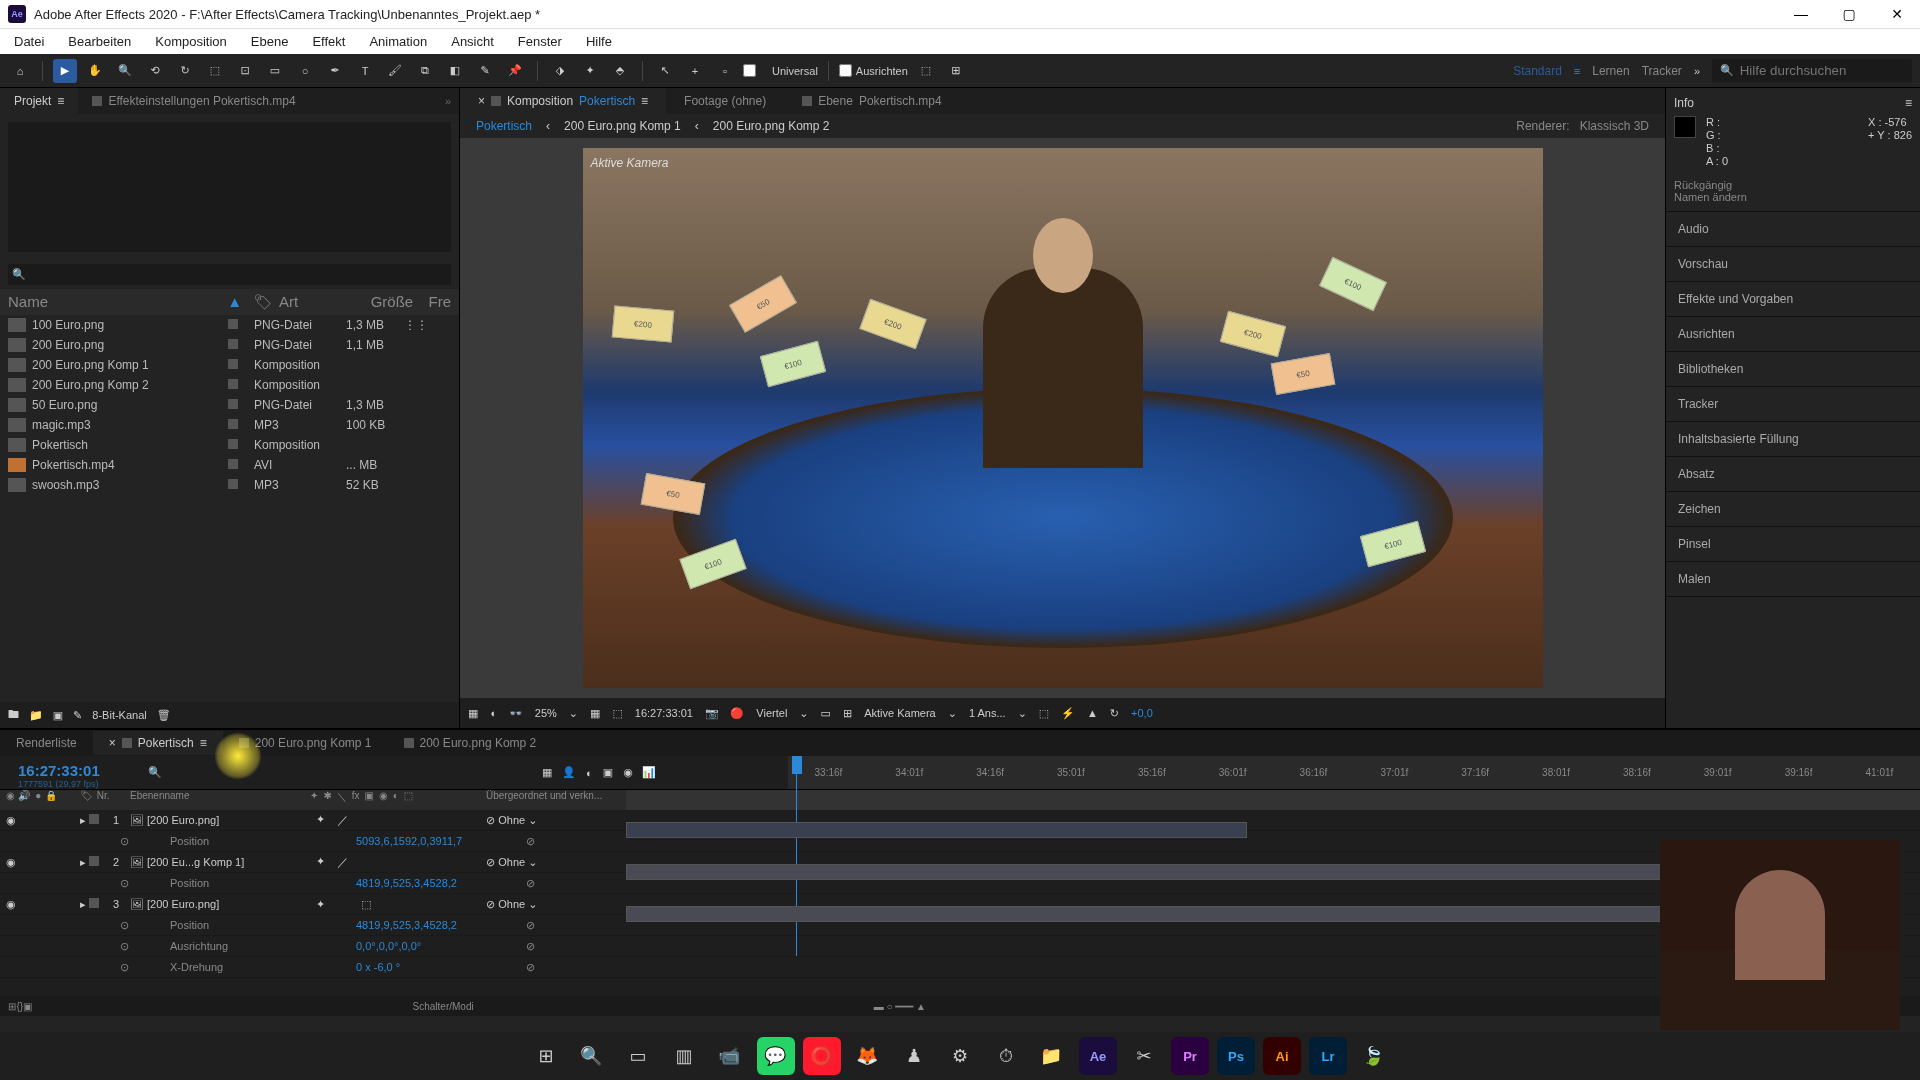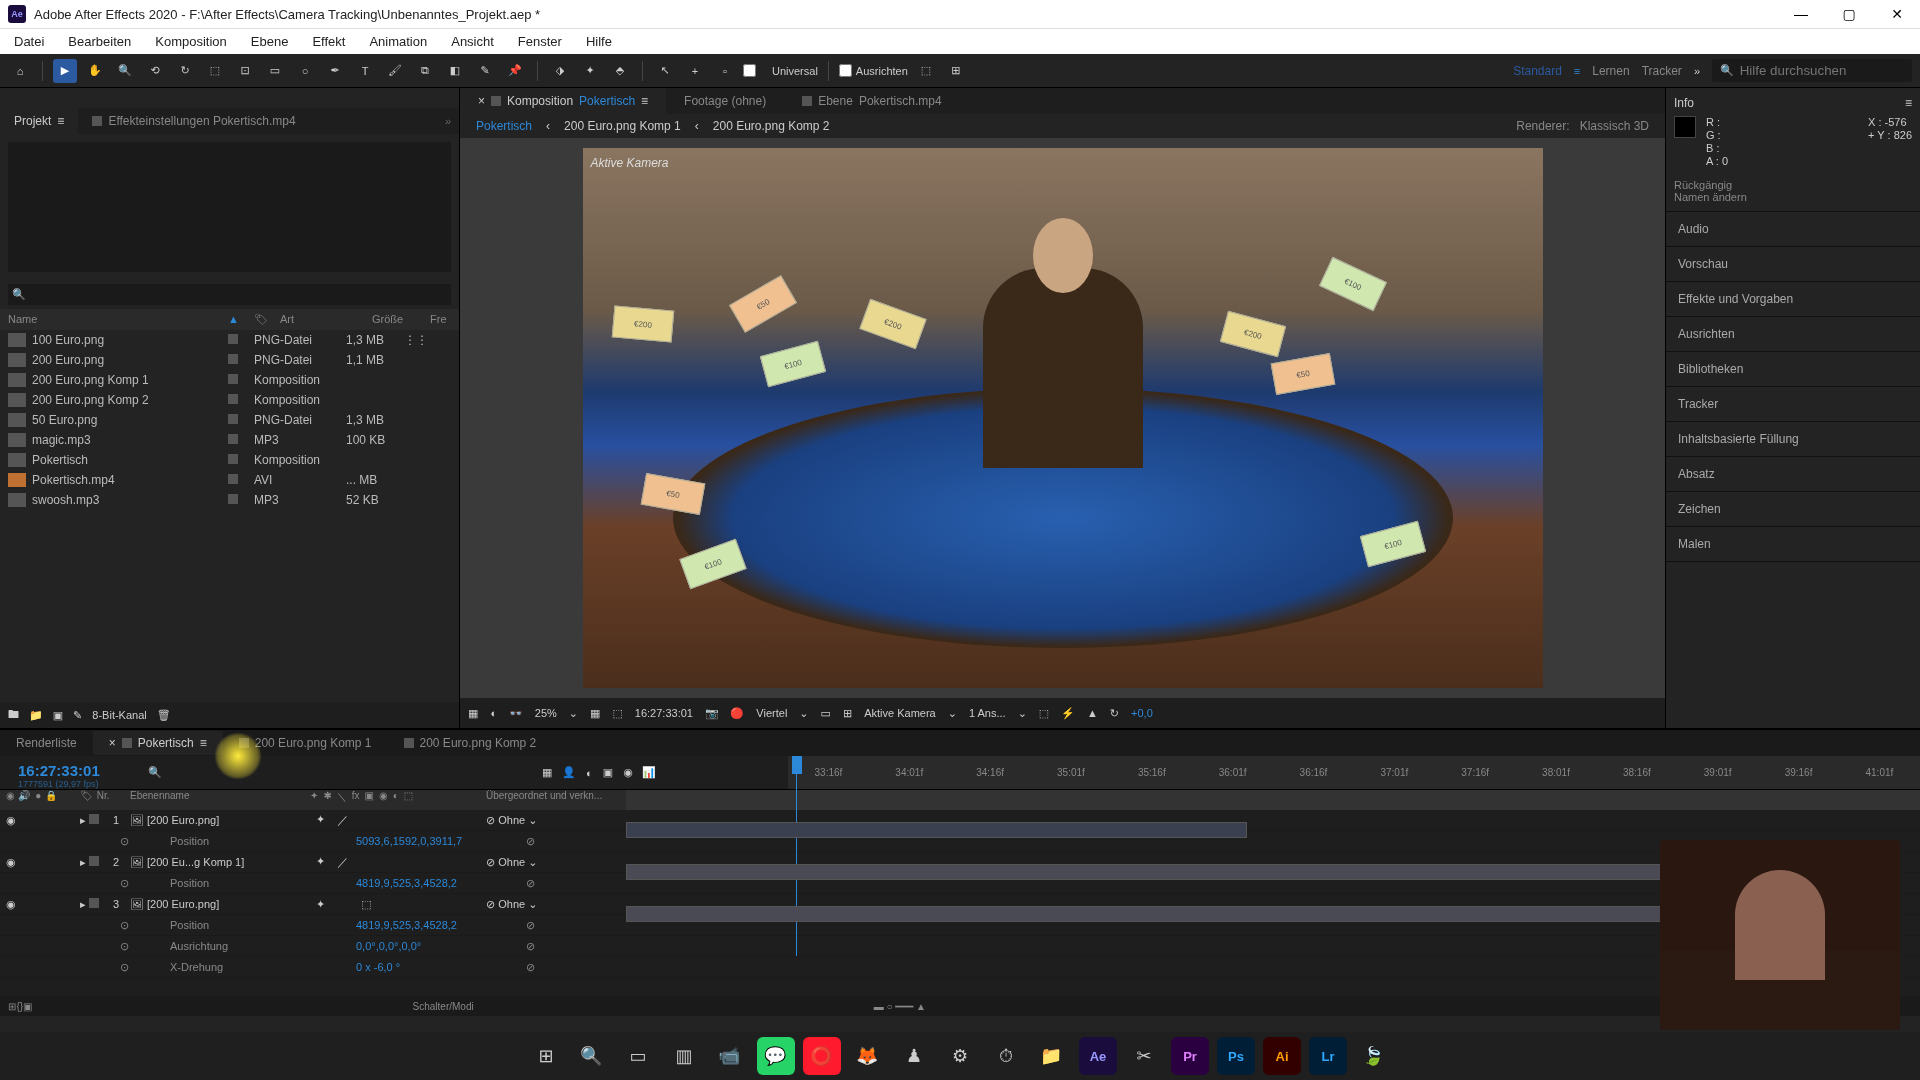--- a/index.html
+++ b/index.html
@@ -20,28 +20,28 @@
 .tool-btn.active { background: #2c5aa0; color: #fff; }
 .tool-sep { width: 1px; height: 20px; background: #444; margin: 0 4px; }
 .toolbar-right { margin-left: auto; display: flex; align-items: center; gap: 12px; }
 .workspace-link { color: #2c5aa0; font-size: 12px; cursor: pointer; }
 .workspace-gray { color: #888; font-size: 12px; }
 .search-box { display: flex; align-items: center; gap: 6px; background: #1a1a1a; padding: 4px 8px; border-radius: 3px; width: 200px; }
 
 .main-row { display: flex; height: 640px; }
 
 .project-panel { width: 460px; background: #232323; border-right: 1px solid #000; display: flex; flex-direction: column; }
-.panel-tabs { height: 26px; display: flex; align-items: center; background: #1e1e1e; margin-top: 20px; }
+.panel-tabs { height: 26px; display: flex; align-items: center; background: #1e1e1e; }
 .panel-tab { padding: 6px 14px; font-size: 12px; color: #888; cursor: pointer; display: flex; align-items: center; gap: 6px; }
 .panel-tab.active { color: #ccc; background: #232323; }
 .panel-tab-close { margin-left: auto; padding-right: 8px; color: #666; }
 .project-preview { height: 130px; background: #1a1a1a; margin: 8px; }
 .project-search { margin: 4px 8px; background: #1a1a1a; padding: 4px; display: flex; align-items: center; gap: 6px; }
 .project-table { flex: 1; }
-.project-header { display: flex; padding: 4px 8px; background: #2a2a2a; font-size: 11px; color: #888; }
+.project-header { display: flex; padding: 4px 8px; background: #2a2a2a; font-size: 15px; color: #888; }
 .ph-name { width: 220px; }
 .ph-type { width: 26px; }
 .ph-art { width: 92px; }
 .ph-size { width: 58px; }
 .project-row { display: flex; padding: 3px 8px; align-items: center; font-size: 12px; color: #bbb; cursor: pointer; }
 .pr-icon { width: 18px; height: 14px; margin-right: 6px; background: #555; }
 .pr-name { width: 196px; }
 .pr-dot { width: 26px; }
 .pr-art { width: 92px; }
 .pr-size { width: 58px; }
@@ -375,20 +375,21 @@
     </div>
     <div class="panel-list-item">Audio</div>
     <div class="panel-list-item">Vorschau</div>
     <div class="panel-list-item">Effekte und Vorgaben</div>
     <div class="panel-list-item">Ausrichten</div>
     <div class="panel-list-item">Bibliotheken</div>
     <div class="panel-list-item">Tracker</div>
     <div class="panel-list-item">Inhaltsbasierte Füllung</div>
     <div class="panel-list-item">Absatz</div>
     <div class="panel-list-item">Zeichen</div>
+    <div class="panel-list-item">Pinsel</div>
     <div class="panel-list-item">Malen</div>
   </div>
 </div>
 
 <div class="timeline-section">
   <div class="timeline-tabs" style="position:relative">
     <div class="tl-tab">Renderliste</div>
     <div class="tl-tab active">× <small class="swatch"></small> <span>Pokertisch</span> ≡</div>
     <div class="tl-tab">
         <small class="swatch"></small> 

